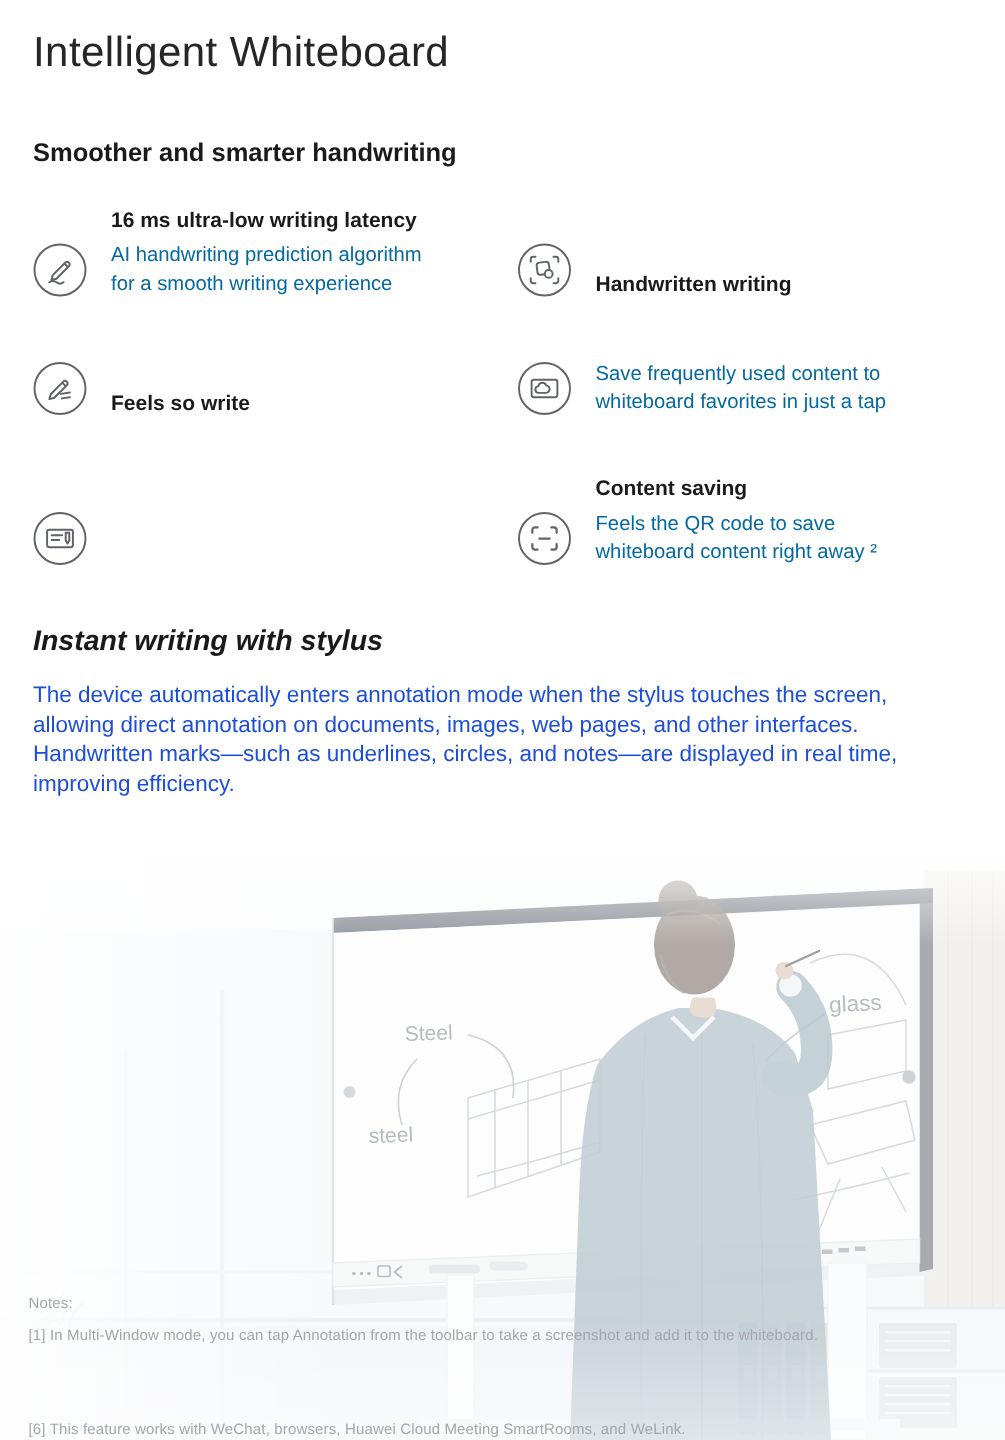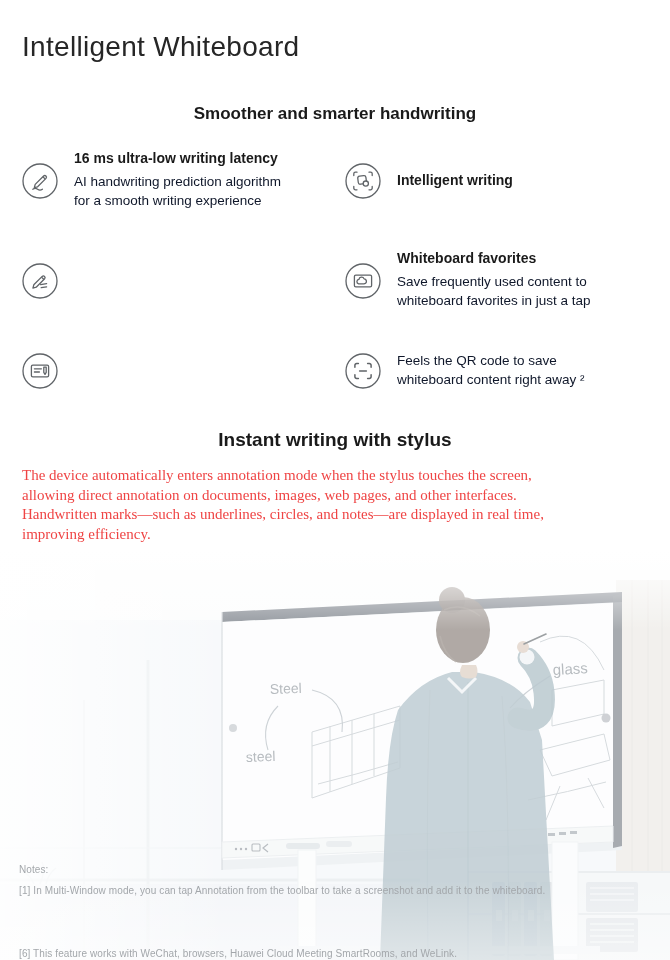--- a/index.html
+++ b/index.html
@@ -1,32 +1,32 @@
 <!DOCTYPE html>
 <html><head>
 <meta charset="utf-8">
 <style>
   html,body{margin:0;padding:0;background:#ffffff;}
   body{font-family:"Liberation Sans",sans-serif;color:#262626;}
   .page{position:relative;width:670px;height:960px;background:#fff;overflow:hidden;margin:0 auto;}
   .content{position:relative;padding:0 22px;z-index:2;}
 
-  .page-title{font-size:28px;font-weight:400;letter-spacing:.3px;color:#262626;margin:0;padding-top:30px;line-height:34px;}
-  .section-heading{font-size:17px;font-weight:700;color:#1a1a1a;margin:0;text-align:center;}
+  .page-title{font-size:28px;font-weight:400;letter-spacing:.3px;color:#262626;margin:0;padding-top:18px;line-height:34px;}
+  .section-heading{font-size:17px;font-weight:700;color:#1a1a1a;margin:0;}
   .hw-heading{margin-top:40px;}
-  .stylus-heading{margin-top:40px;font-size:19px;}
+  .stylus-heading{margin-top:40px;font-size:19px;font-style:italic;}
 
   .features{margin-top:22px;display:grid;grid-template-columns:323px 1fr;row-gap:36px;}
-  .feature{display:flex;align-items:center;}
+  .feature{display:flex;align-items:flex-end;}
   .feature-icon{flex:0 0 36px;height:36px;margin-right:16px;margin-top:6px;}
   .feature-icon svg{width:36px;height:36px;display:block;}
   .feature-title{font-size:14px;font-weight:700;color:#1a1a1a;line-height:18px;padding-top:3px;}
-  .feature-desc{font-size:13.5px;line-height:19px;color:#0f172a;margin-top:5px;white-space:pre-line;}
-
-  .stylus-body{font-size:15px;line-height:19.5px;color:#ef4444;margin-top:15px;white-space:pre-line;font-family:Liberation Serif, serif;}
+  .feature-desc{font-size:13.5px;line-height:19px;color:#0369a1;margin-top:5px;white-space:pre-line;}
+
+  .stylus-body{font-size:15px;line-height:19.5px;color:#1d4ed8;margin-top:15px;white-space:pre-line;}
 
   .hero{position:absolute;left:0;bottom:0;width:670px;height:410px;z-index:1;}
   .hero svg{display:block;width:670px;height:410px;}
 
   .notes{position:absolute;left:19px;top:862px;z-index:3;display:flex;gap:5px;
          font-size:10px;line-height:15.5px;color:#a3a7ab;letter-spacing:.1px;flex-direction:column;}
   .notes-items{display:flex;flex-direction:column;gap:48px;}
 </style>
 </head>
 <body>
@@ -62,48 +62,48 @@
             <circle cx="18" cy="18" r="17"></circle>
             <path d="M12 9.2 h-1.6 a1.6 1.6 0 0 0 -1.6 1.6 v1.7" stroke-linecap="round"></path>
             <path d="M24 9.2 h1.6 a1.6 1.6 0 0 1 1.6 1.6 v1.7" stroke-linecap="round"></path>
             <path d="M12 26.8 h-1.6 a1.6 1.6 0 0 1 -1.6 -1.6 v-1.7" stroke-linecap="round"></path>
             <path d="M24 26.8 h1.6 a1.6 1.6 0 0 0 1.6 -1.6 v-1.7" stroke-linecap="round"></path>
             <rect x="13" y="12.8" width="8.2" height="8.2" rx="2" transform="rotate(-7 17.1 16.9)"></rect>
             <circle cx="20.8" cy="20.6" r="2.6" fill="#ffffff"></circle>
           </svg>
         </span>
         <div>
-          <div class="feature-title">Intelligent writing</div>
+          <div class="feature-title">Handwritten writing</div>
         </div>
       </div>
 
       <div class="feature">
         <span class="feature-icon">
           <svg viewBox="0 0 36 36" fill="none" stroke="#606468" stroke-width="1.3">
             <circle cx="18" cy="18" r="17"></circle>
             <path d="M11.8 21.8 L20.2 13.4 a1.7 1.7 0 0 1 2.4 2.4 L14.2 24.2 l-3.3.9 z" stroke-linejoin="round"></path>
             <path d="M19.5 14.1 l2.4 2.4"></path>
             <path d="M18.6 21.6 l6 -.9" stroke-linecap="round"></path>
             <path d="M19.2 24.6 l5.4 -.8" stroke-linecap="round"></path>
           </svg>
         </span>
         <div>
+          <div class="feature-title">Feels so write</div>
         </div>
       </div>
 
       <div class="feature">
         <span class="feature-icon">
           <svg viewBox="0 0 36 36" fill="none" stroke="#606468" stroke-width="1.3">
             <circle cx="18" cy="18" r="17"></circle>
             <rect x="9.4" y="12.2" width="17.2" height="11.6" rx="1.4"></rect>
             <path d="M13.6 20.9 a2.3 2.3 0 0 1 .3 -4.5 a2.7 2.7 0 0 1 5.2 -.5 a2.1 2.1 0 0 1 -.4 5 z" stroke-linejoin="round"></path>
           </svg>
         </span>
         <div>
-          <div class="feature-title">Whiteboard favorites</div>
           <div class="feature-desc">Save frequently used content to
 whiteboard favorites in just a tap</div>
         </div>
       </div>
 
       <div class="feature">
         <span class="feature-icon">
           <svg viewBox="0 0 36 36" fill="none" stroke="#606468" stroke-width="1.3">
             <circle cx="18" cy="18" r="17"></circle>
             <rect x="9.4" y="12.2" width="17.2" height="11.6" rx="1.4"></rect>
@@ -119,20 +119,21 @@
           <svg viewBox="0 0 36 36" fill="none" stroke="#606468" stroke-width="1.5">
             <circle cx="18" cy="18" r="17" stroke-width="1.3"></circle>
             <path d="M13.4 10.6 h-1.8 a1.7 1.7 0 0 0 -1.7 1.7 v1.9" stroke-linecap="round"></path>
             <path d="M22.6 10.6 h1.8 a1.7 1.7 0 0 1 1.7 1.7 v1.9" stroke-linecap="round"></path>
             <path d="M13.4 25.4 h-1.8 a1.7 1.7 0 0 1 -1.7 -1.7 v-1.9" stroke-linecap="round"></path>
             <path d="M22.6 25.4 h1.8 a1.7 1.7 0 0 0 1.7 -1.7 v-1.9" stroke-linecap="round"></path>
             <path d="M14.6 18 h6.8" stroke-linecap="round"></path>
           </svg>
         </span>
         <div>
+          <div class="feature-title">Content saving</div>
           <div class="feature-desc">Feels the QR code to save
 whiteboard content right away ²</div>
         </div>
       </div>
 
     </div>
 
     <h2 class="section-heading stylus-heading">Instant writing with stylus</h2>
     <p class="stylus-body">The device automatically enters annotation mode when the stylus touches the screen,
 allowing direct annotation on documents, images, web pages, and other interfaces.

